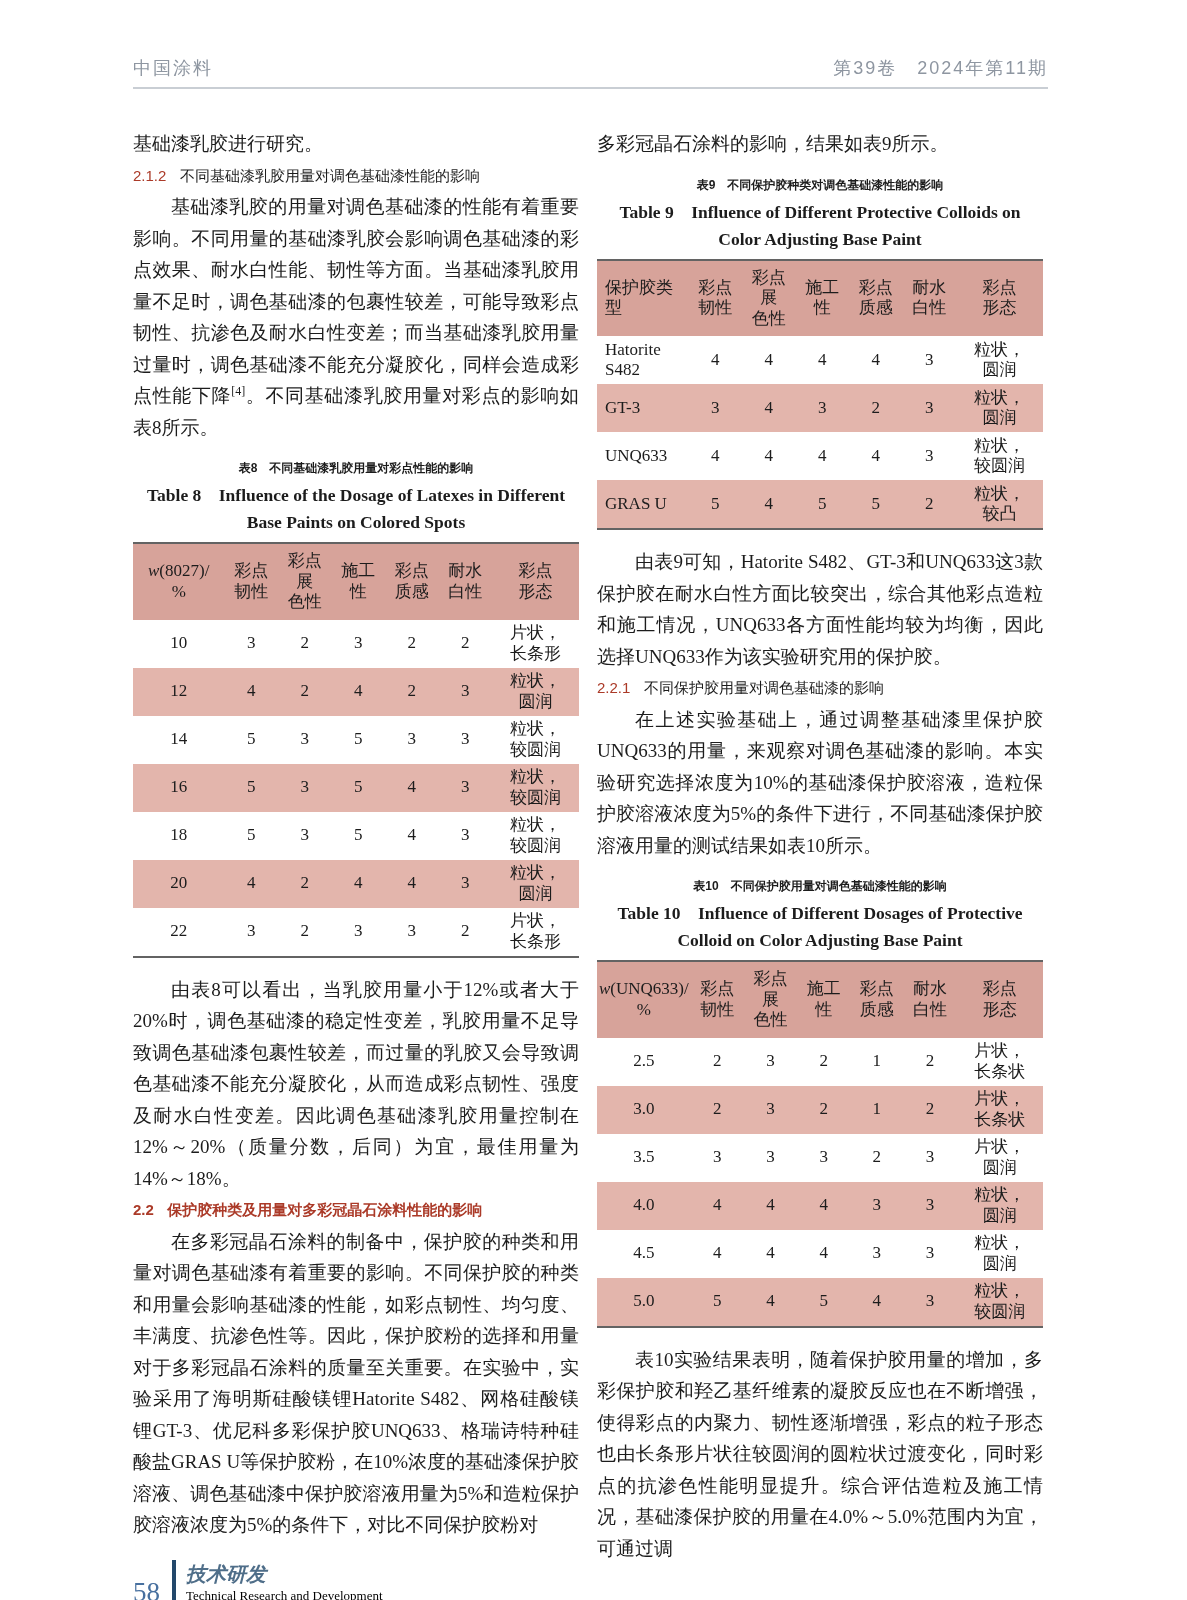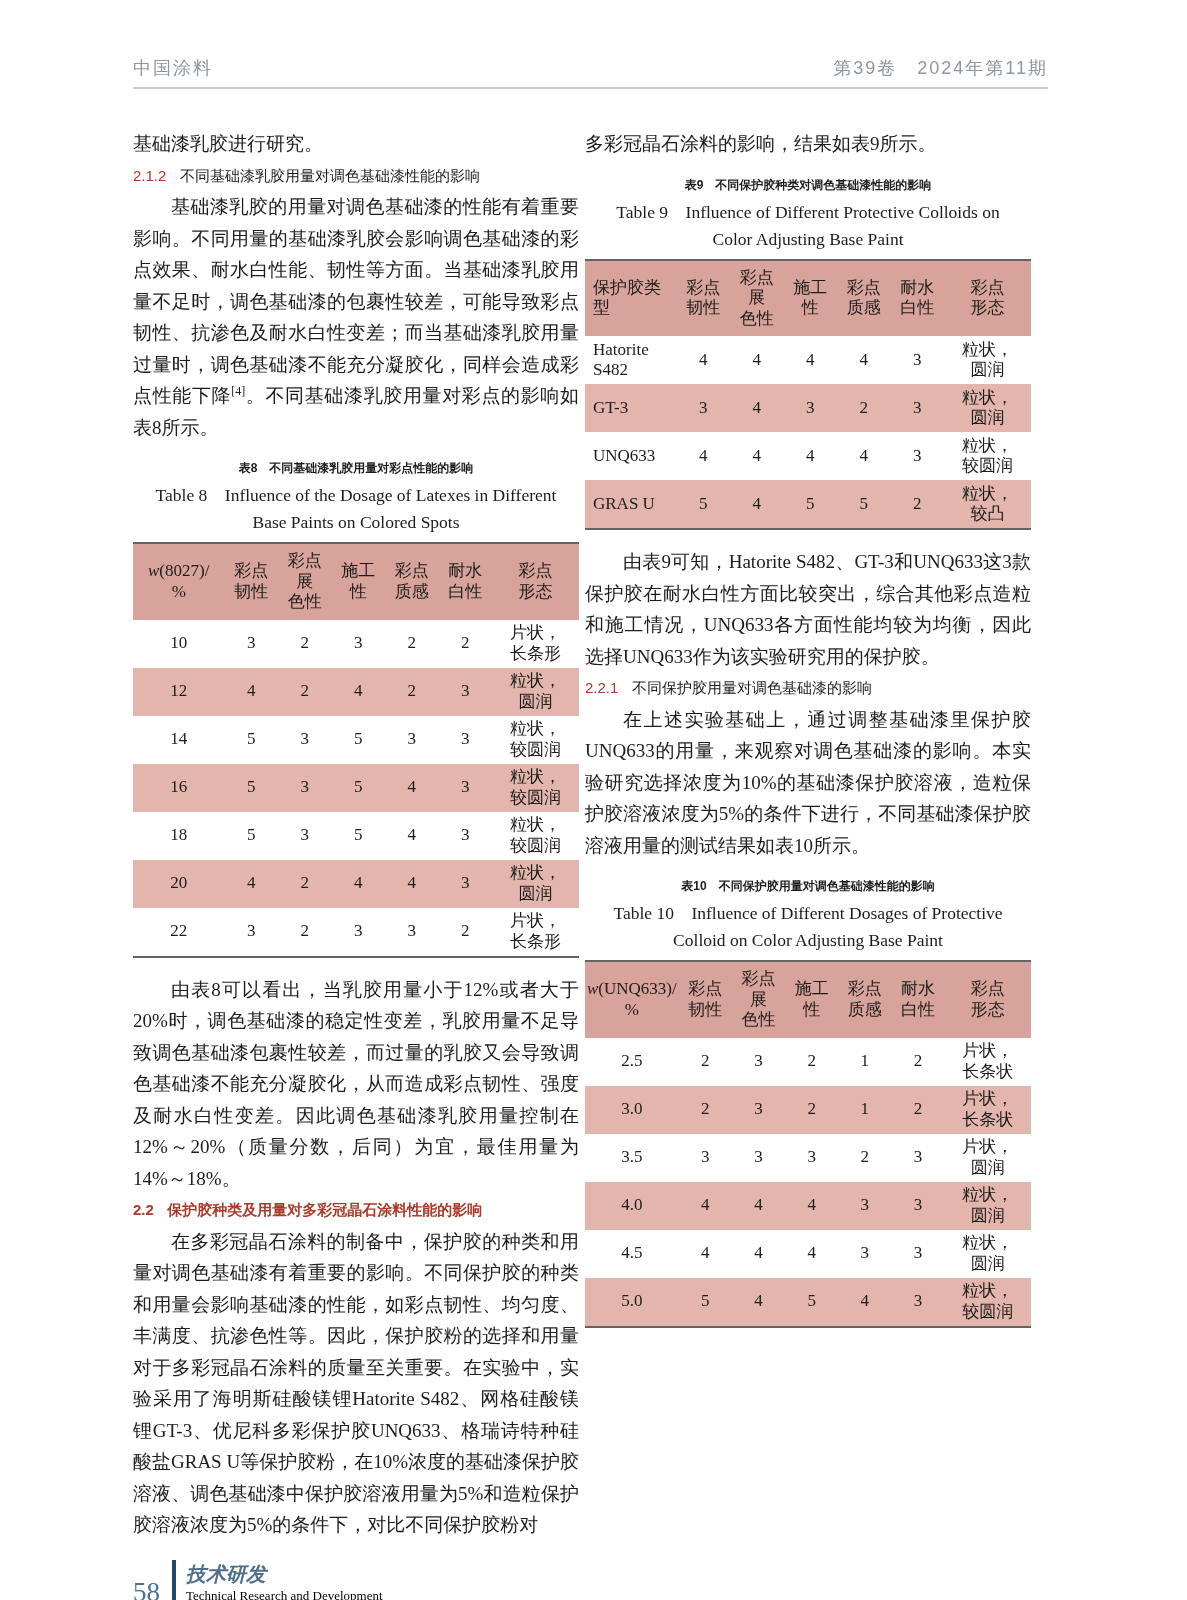--- a/index.html
+++ b/index.html
@@ -10,41 +10,41 @@
   }
   .page-header{
     position:absolute;top:56px;left:133px;width:915px;
     display:flex;justify-content:space-between;align-items:flex-end;
     font-family:"Liberation Sans","DejaVu Sans",sans-serif;
     font-size:18px;color:#8e96a1;letter-spacing:2px;
     border-bottom:2px solid #c9ced4;padding-bottom:7px;
   }
   .content{
     position:absolute;top:128px;left:133px;width:915px;
-    display:flex;gap:6px;
+    display:flex;gap:18px;
   }
   .col{width:446px;font-size:19px;line-height:31.5px;text-align:justify;}
   .col p{margin:0;text-indent:2em;}
   .col p.noindent{text-indent:0;}
   sup{font-size:12px;line-height:0;}
   h3{
     margin:0;font-size:15px;line-height:31.5px;font-weight:normal;
     font-family:"Liberation Sans","DejaVu Sans",sans-serif;text-indent:0;
   }
   h3 .num{color:#ab3a28;margin-right:0.9em;}
   h3 .t{color:#1c1c1c;}
   h3.red-full{font-weight:bold;}
   h3.red-full .num,h3.red-full .t{color:#ab3a28;}
   .tablock{margin:12px 0 16px 0;}
   .tcn{
     text-align:center;font-family:"Liberation Sans","DejaVu Sans",sans-serif;
     font-weight:bold;font-size:12px;line-height:27px;text-indent:0;
   }
   .ten{
-    text-align:center;font-weight:normal;font-size:17.5px;line-height:27px;text-indent:0;
+    text-align:center;font-weight:bold;font-size:17.5px;line-height:27px;text-indent:0;
   }
   table{
     width:100%;border-collapse:collapse;margin-top:6px;
     border-top:2px solid #636363;border-bottom:2px solid #636363;
   }
   th,td{
     font-size:17px;line-height:20.5px;text-align:center;
     font-weight:normal;padding:3px 2px;
   }
   thead th{background:#d7a39a;padding:7px 2px;}
@@ -333,20 +333,21 @@
               <td>4</td>
               <td>5</td>
               <td>4</td>
               <td>3</td>
               <td>粒状，<br>较圆润</td>
             </tr>
           </tbody>
       </table>
     </div>
 
+    <p>表10实验结果表明，随着保护胶用量的增加，多彩保护胶和羟乙基纤维素的凝胶反应也在不断增强，使得彩点的内聚力、韧性逐渐增强，彩点的粒子形态也由长条形片状往较圆润的圆粒状过渡变化，同时彩点的抗渗色性能明显提升。综合评估造粒及施工情况，基础漆保护胶的用量在4.0%～5.0%范围内为宜，可通过调</p>
   </div>
 
 </div>
 
 <div class="page-footer">
   <span class="pnum">58</span>
   <span class="fbar"></span>
   <span>
     <div class="fcn">技术研发</div>
     <div class="fen">Technical Research and Development</div>

